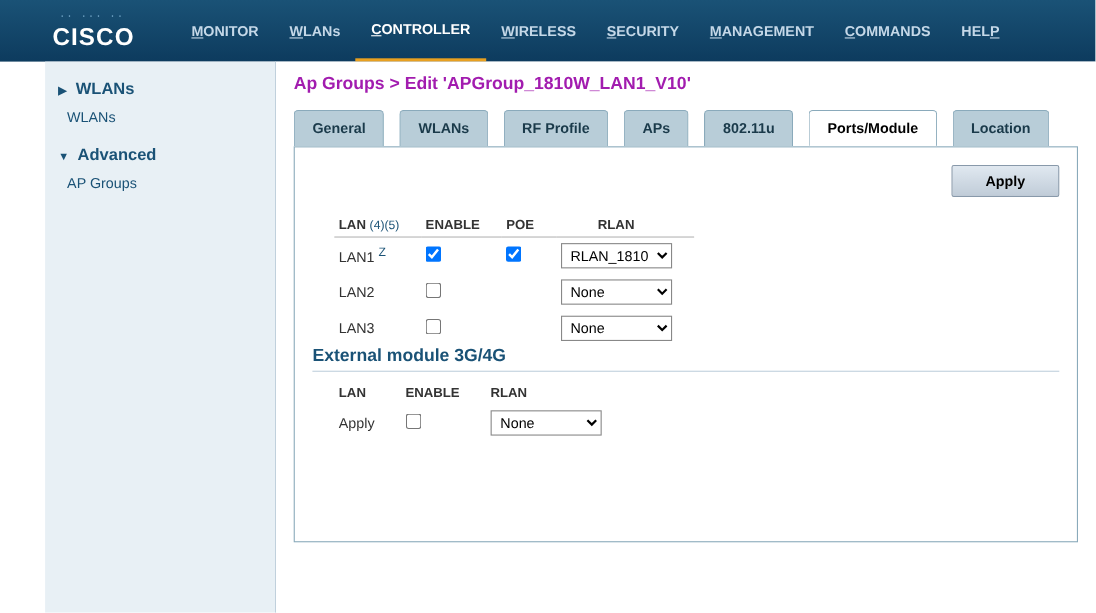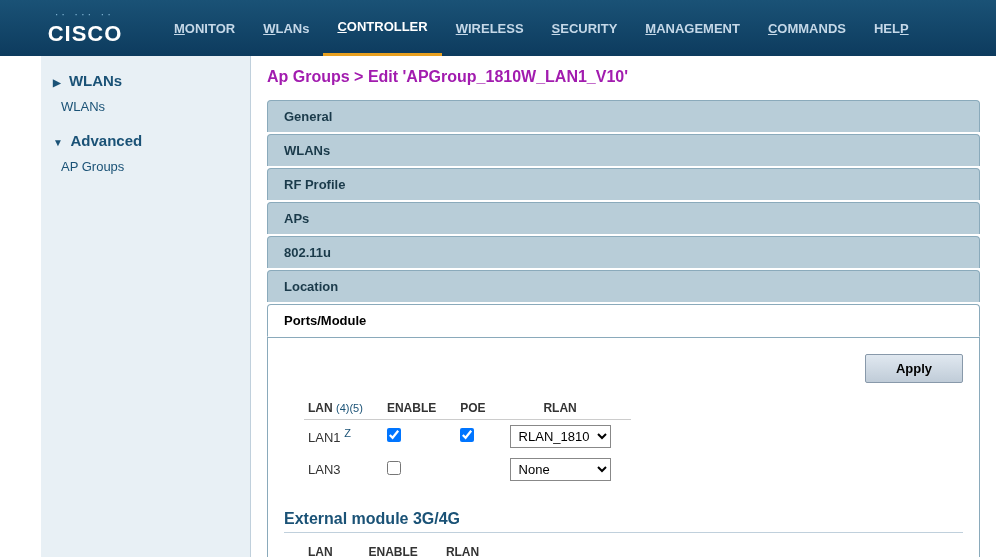--- a/index.html
+++ b/index.html
@@ -109,22 +109,21 @@
       color: #a21caf;
       font-weight: bold;
       margin-bottom: 14px;
     }
 
     
     #tabs {
       display: flex;
       border-bottom: none;
       margin-bottom: 0;
-      gap: 2px;
-      flex-direction: column;
+      gap: 14px;
     }
     .tab {
       padding: 8px 16px;
       background: #b8cdd8;
       border: 1px solid #8aaabb;
       border-bottom: none;
       color: #1a3a4a;
       cursor: pointer;
       font-size: 13px;
       font-weight: bold;
@@ -209,21 +208,21 @@
       border: 1px solid #888;
       background: white;
       min-width: 100px;
     }
     input[type="checkbox"] {
       width: 14px;
       height: 14px;
     }
 
     
-    .section-gap { margin-top: 24px; }
+    .section-gap { }
 
     
     .module-table {
       width: auto;
       border-collapse: collapse;
       margin-top: 8px;
       margin-left: 20px;
     }
     .module-table th {
       font-size: 12px;
@@ -291,22 +290,22 @@
   <div id="content">
 
     <div id="breadcrumb">Ap Groups &gt; Edit  'APGroup_1810W_LAN1_V10'</div>
 
     <div id="tabs">
       <div class="tab">General</div>
       <div class="tab">WLANs</div>
       <div class="tab">RF Profile</div>
       <div class="tab">APs</div>
       <div class="tab">802.11u</div>
+      <div class="tab active">Ports/Module</div>
       <div class="tab">Location</div>
-      <div class="tab active">Ports/Module</div>
     </div>
 
     <div id="tab-content">
 
       <div id="apply-row">
         <button class="apply-btn">Apply</button>
       </div>
 
 
       <table class="lan-table">
@@ -334,20 +333,33 @@
               <input type="checkbox" checked="" style="">
             </td>
             <td>
               <select class="rlan-select">
                 <option>RLAN_1810</option>
                 <option>None</option>
               </select>
             </td>
           </tr>
 
+          <tr>
+            <td class="lan-name">LAN2</td>
+            <td>
+              <input type="checkbox" style="">
+            </td>
+            <td></td>
+            <td>
+              <select class="rlan-select">
+                <option>None</option>
+                <option>RLAN_1810</option>
+              </select>
+            </td>
+          </tr>
 
           <tr>
             <td class="lan-name">LAN3</td>
             <td>
               <input type="checkbox" style="">
             </td>
             <td></td>
             <td>
               <select class="rlan-select">
                 <option>None</option>

